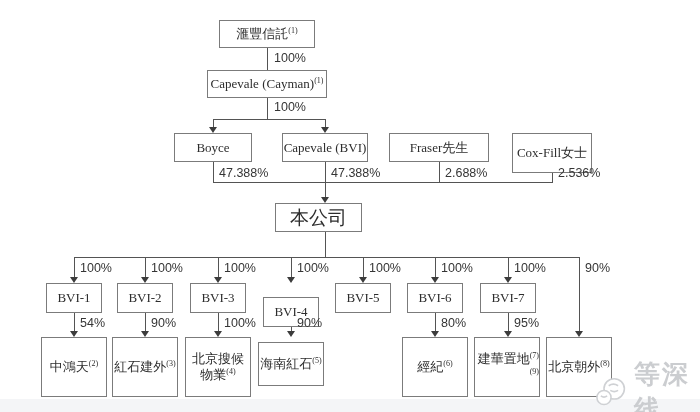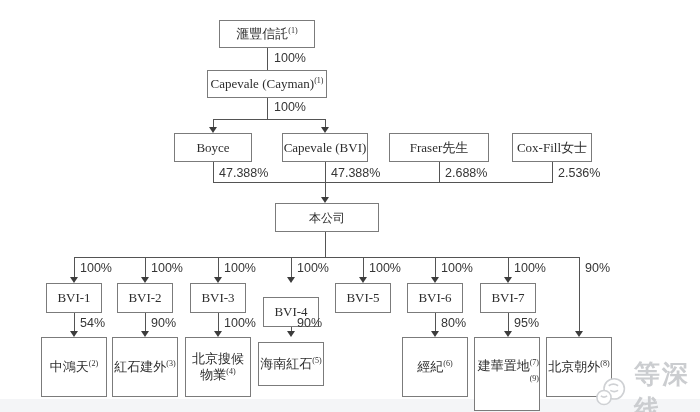--- a/index.html
+++ b/index.html
@@ -60,39 +60,39 @@
 
   <div class="box" style="left:282px;top:133px;width:86px;height:29px">
     <span>Capevale (BVI)</span>
   </div>
   <div class="box" style="left:174px;top:133px;width:78px;height:29px">
     <span>Boyce</span>
   </div>
   <div class="box" style="left:389px;top:133px;width:100px;height:29px">
     <span>Fraser先生</span>
   </div>
-  <div class="box" style="left:512px;top:133px;width:80px;height:29px">
+  <div class="box" style="left:512px;top:133px;width:80px;height:40px">
     <span>Cox-Fill女士</span>
   </div>
 
   <div class="vline" style="left:213px;top:162px;height:20px"></div>
   <div class="vline" style="left:325px;top:162px;height:20px"></div>
   <div class="vline" style="left:439px;top:162px;height:20px"></div>
   <div class="vline" style="left:552px;top:162px;height:20px"></div>
 
   <div class="pct" style="left:219px;top:166px">47.388%</div>
   <div class="pct" style="left:331px;top:166px">47.388%</div>
   <div class="pct" style="left:445px;top:166px">2.688%</div>
   <div class="pct" style="left:558px;top:166px">2.536%</div>
 
   <div class="hline" style="left:213px;top:182px;width:340px"></div>
   <div class="vline" style="left:325px;top:182px;height:16px"></div>
   <div class="arr" style="left:321px;top:197px"></div>
 
-  <div class="box" style="left:275px;top:203px;width:104px;height:29px;font-size:12px">
+  <div class="box" style="left:275px;top:203px;width:87px;height:29px;font-size:19px">
     <span>本公司</span>
   </div>
 
   <div class="vline" style="left:325px;top:232px;height:25px"></div>
   <div class="hline" style="left:74px;top:257px;width:506px"></div>
 
   <div class="vline" style="left:74px;top:257px;height:21px"></div>
   <div class="arr" style="left:70px;top:277px"></div>
   <div class="vline" style="left:145px;top:257px;height:21px"></div>
   <div class="arr" style="left:141px;top:277px"></div>
@@ -170,21 +170,21 @@
   <div class="box" style="left:185px;top:337px;width:66px;height:60px">
     <div>北京搜候</div>
     <div><span>物業</span><sup>(4)</sup></div>
   </div>
   <div class="box" style="left:258px;top:342px;width:66px;height:44px">
     <span><span>海南紅石</span><sup>(5)</sup></span>
   </div>
   <div class="box" style="left:402px;top:337px;width:66px;height:60px">
     <div><span>經紀</span><sup>(6)</sup></div>
   </div>
-  <div class="box" style="left:474px;top:337px;width:66px;height:74px">
+  <div class="box" style="left:474px;top:337px;width:66px;height:60px">
     <span><span>建華置地</span><sup>(7)(9)</sup></span>
   </div>
   <div class="box" style="left:546px;top:337px;width:66px;height:60px">
     <span><span>北京朝外</span><sup>(8)</sup></span>
   </div>
 
   <div class="watermark">
     <svg width="46" height="44" viewBox="0 0 46 44">
       <circle cx="27" cy="18" r="13" fill="#ffffff" stroke="#cfd1d4" stroke-width="2"></circle>
       <circle cx="14" cy="29" r="9" fill="#ffffff" stroke="#cfd1d4" stroke-width="2"></circle>

